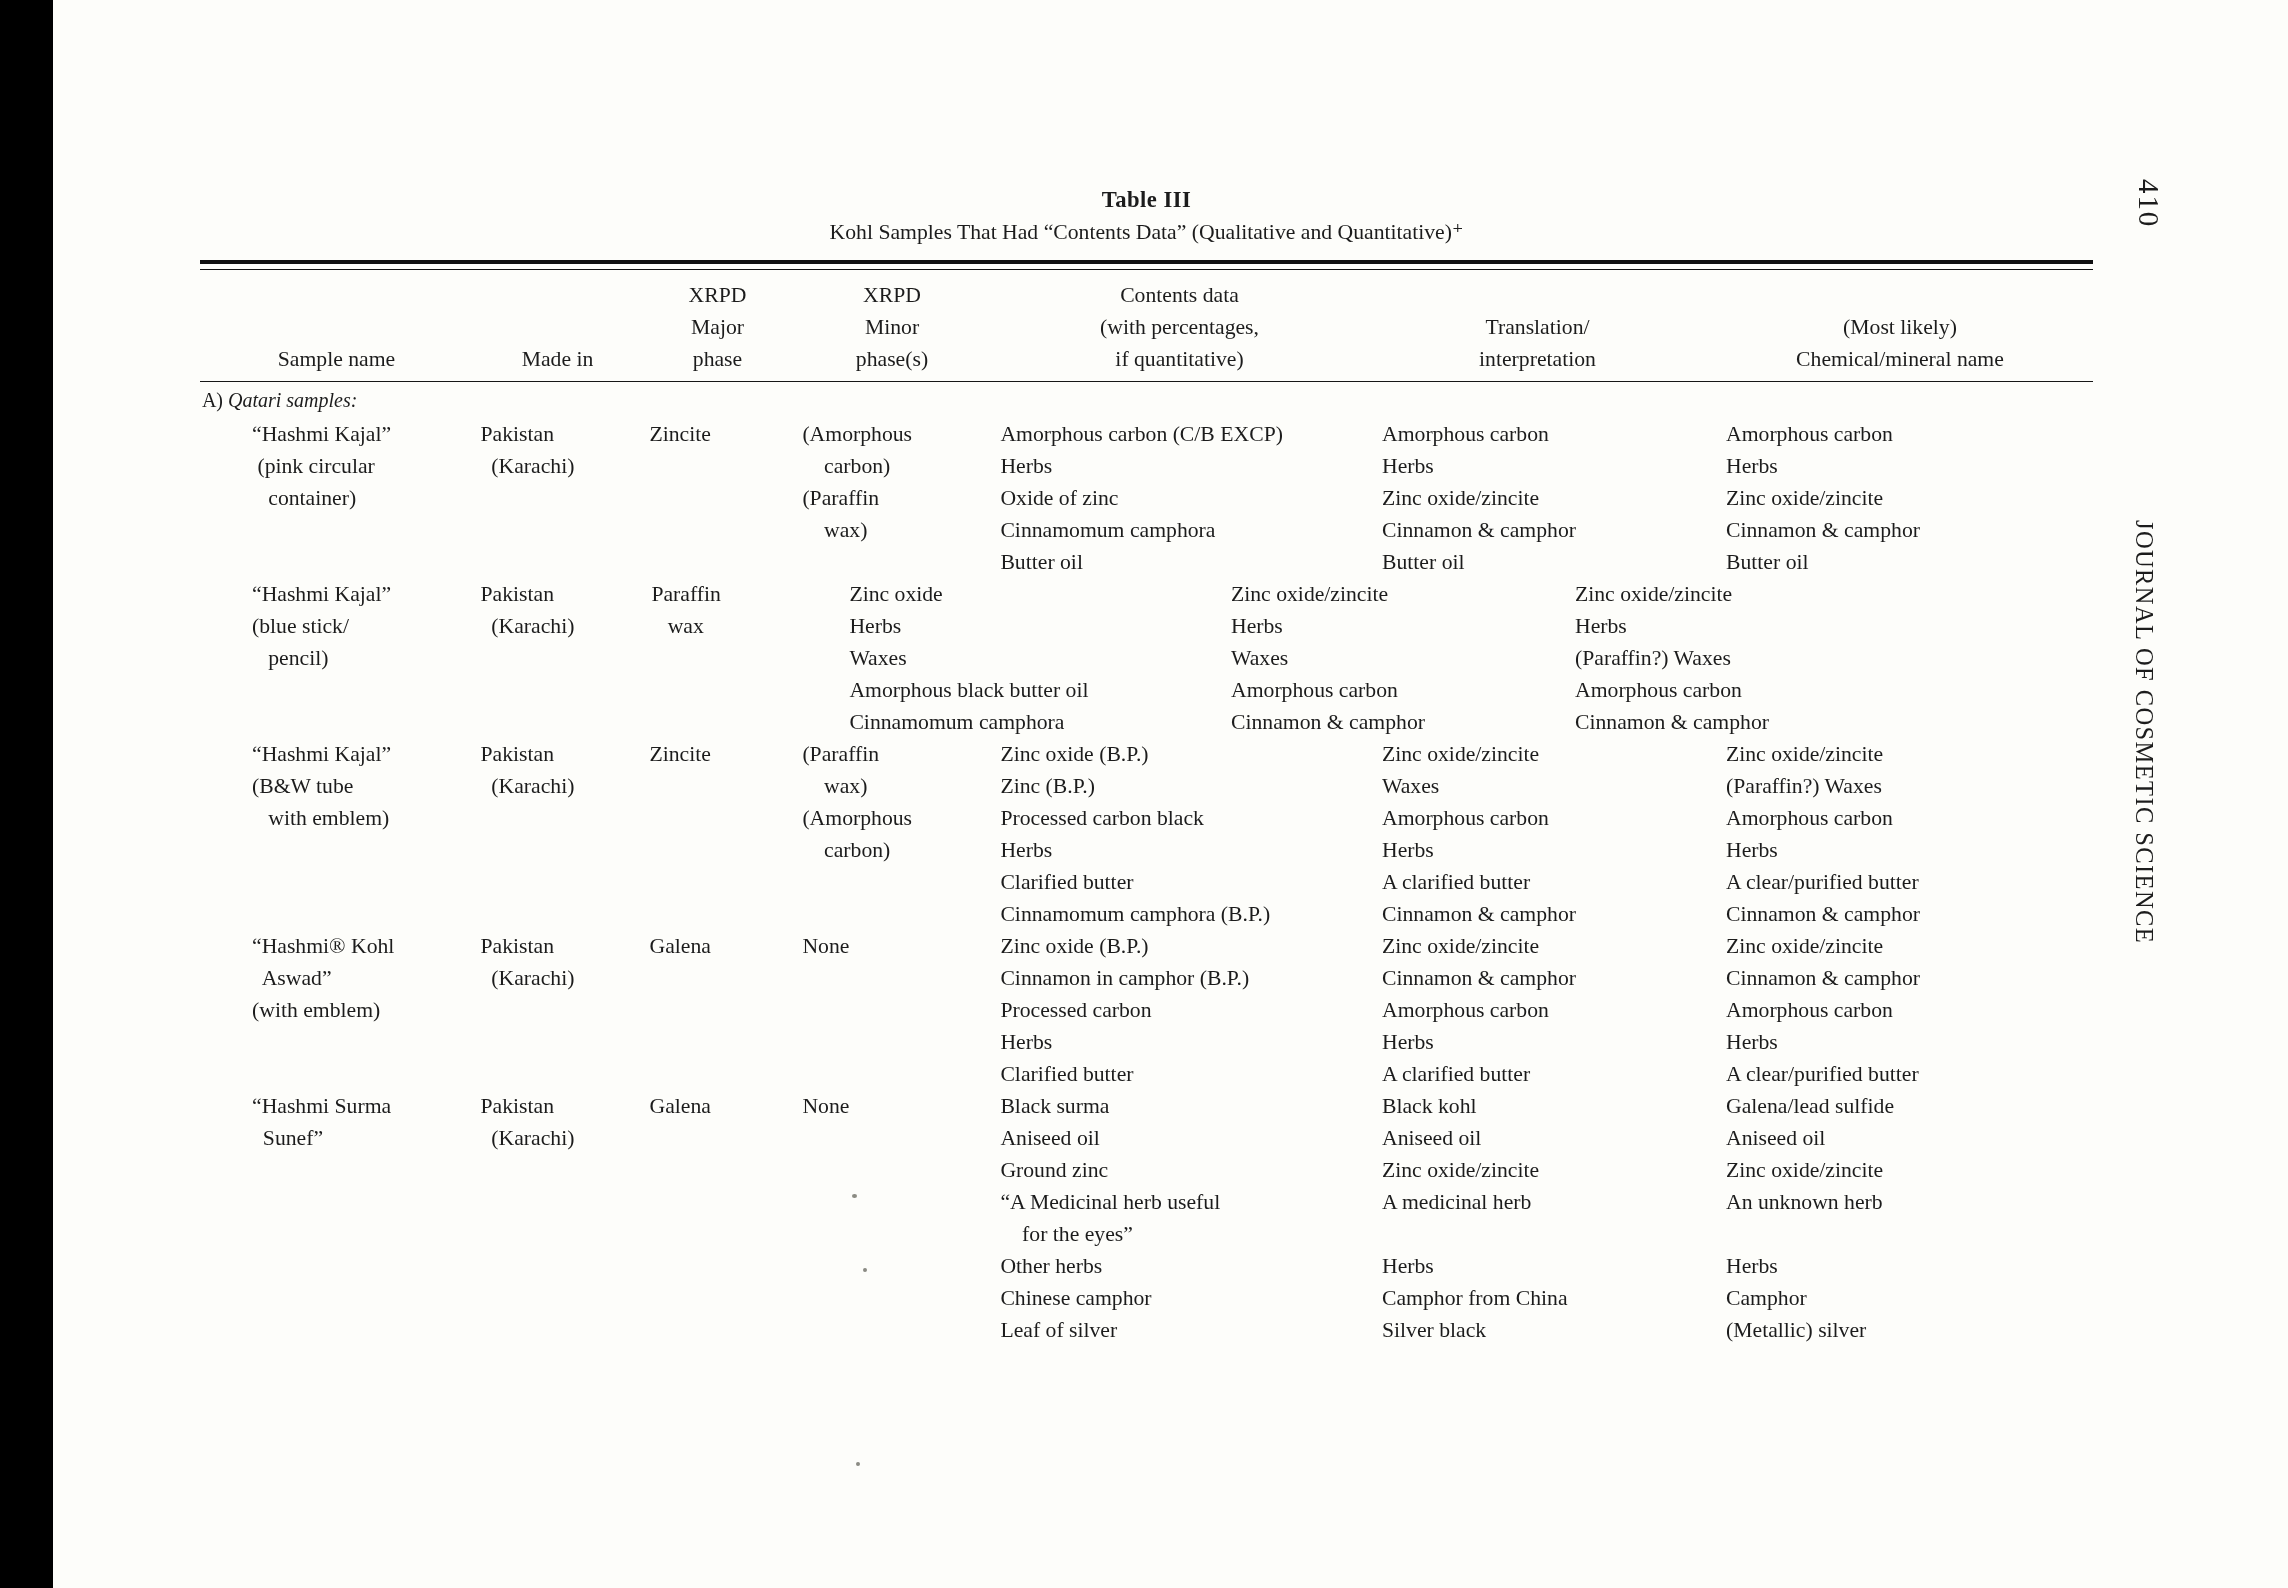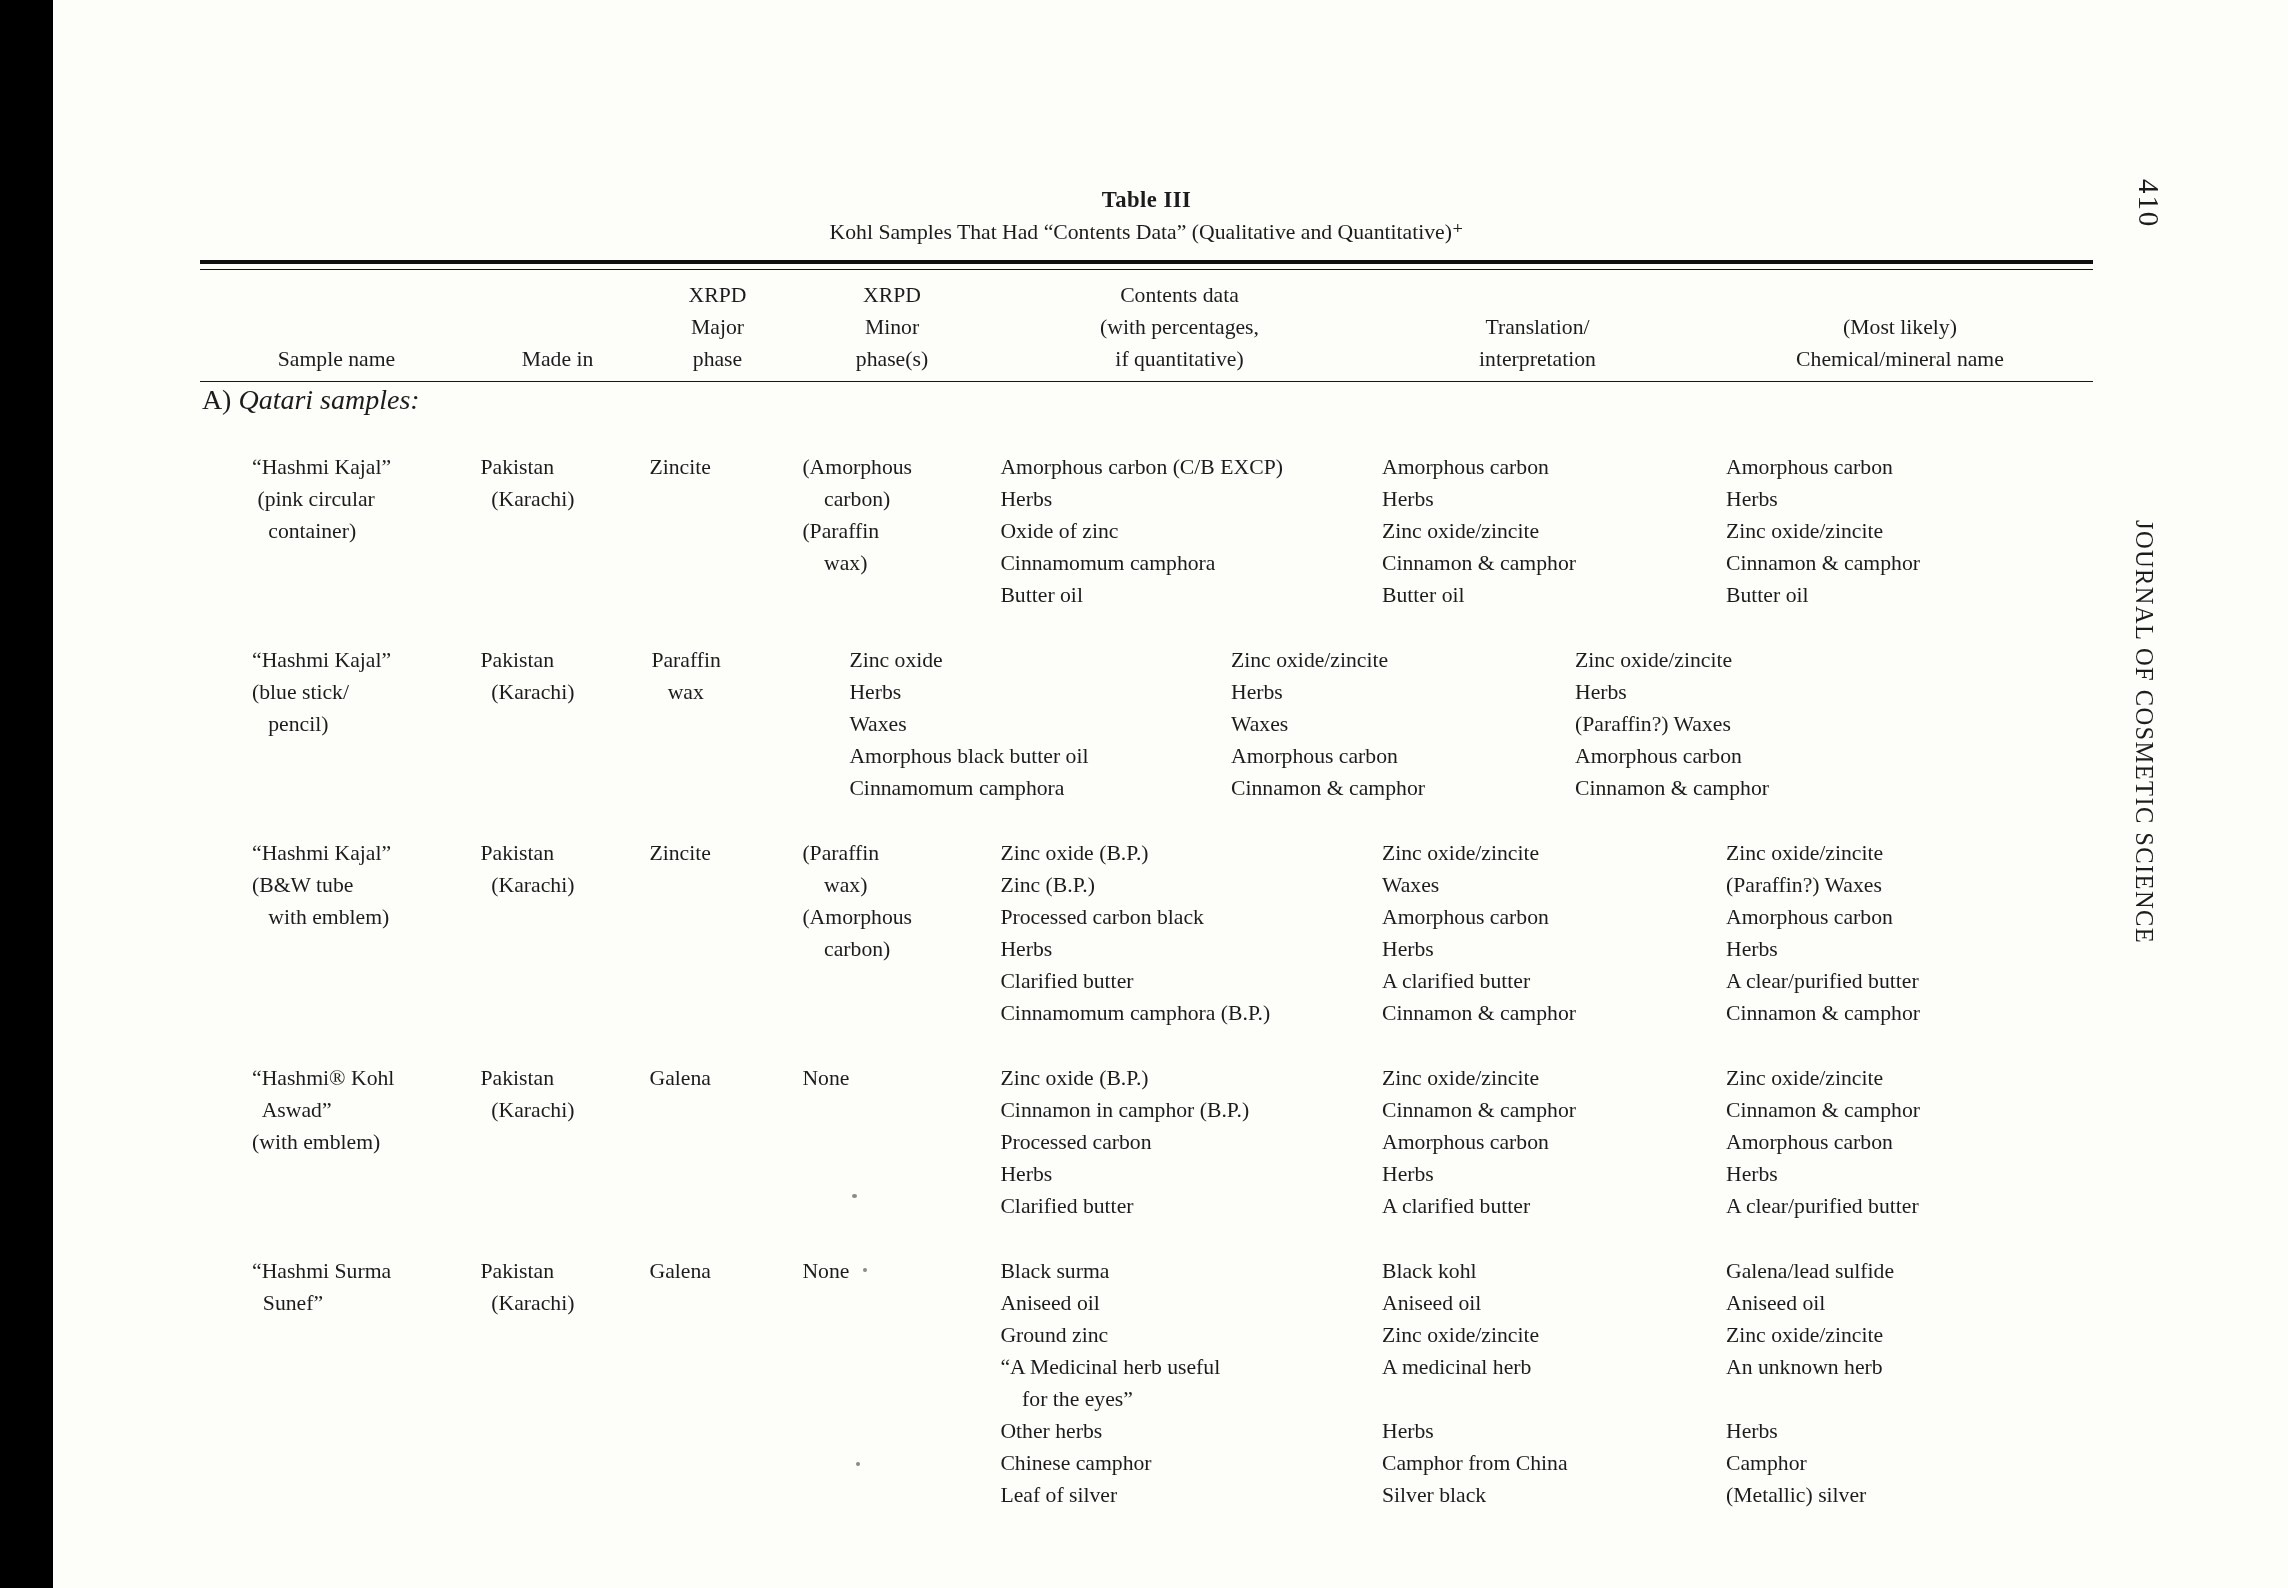--- a/index.html
+++ b/index.html
@@ -43,24 +43,24 @@
   }
   .rule-thin { margin-top:5.6px; border-top:1.9px solid #161616; }
 
   .header-row { display:flex; margin-top:7.5px; }
   .hcell {
     display:flex; flex-direction:column; justify-content:flex-end;
     text-align:center; height:98px; font-size:21.7px;
   }
   .hline { line-height:32px; white-space:pre; }
 
-  .section-line { font-size:28px; line-height:36px; padding-left:1.9px; }
+  .section-line { font-size:20px; line-height:36px; padding-left:1.9px; }
   .section-label { font-style:italic; }
 
-  .trow { display:flex;margin-top:33px; }
+  .trow { display:flex; }
   .cell { font-size:21.7px; }
   .line { line-height:32px; min-height:32px; white-space:pre; }
 
   .w1 { width:273px; } .w2 { width:169px; } .w3 { width:151px; }
   .w4 { width:198px; } .w5 { width:377px;justify-content:flex-end; } .w6 { width:339px; }
   .w7 { width:386px; }
 
   .c1 { padding-left:52px; }
   .c2 { padding-left:7.5px; }
   .c3 { padding-left:7.5px; }

